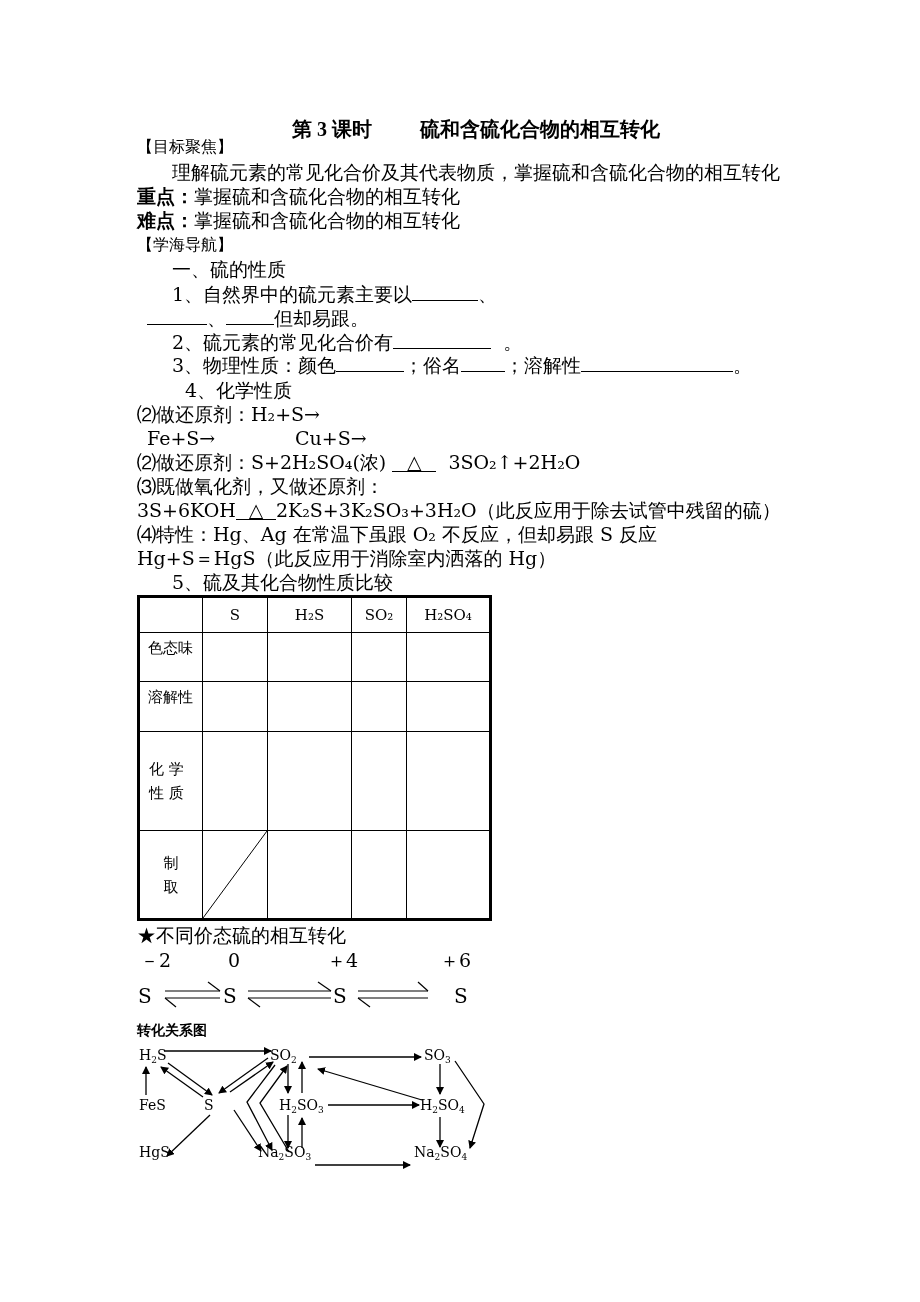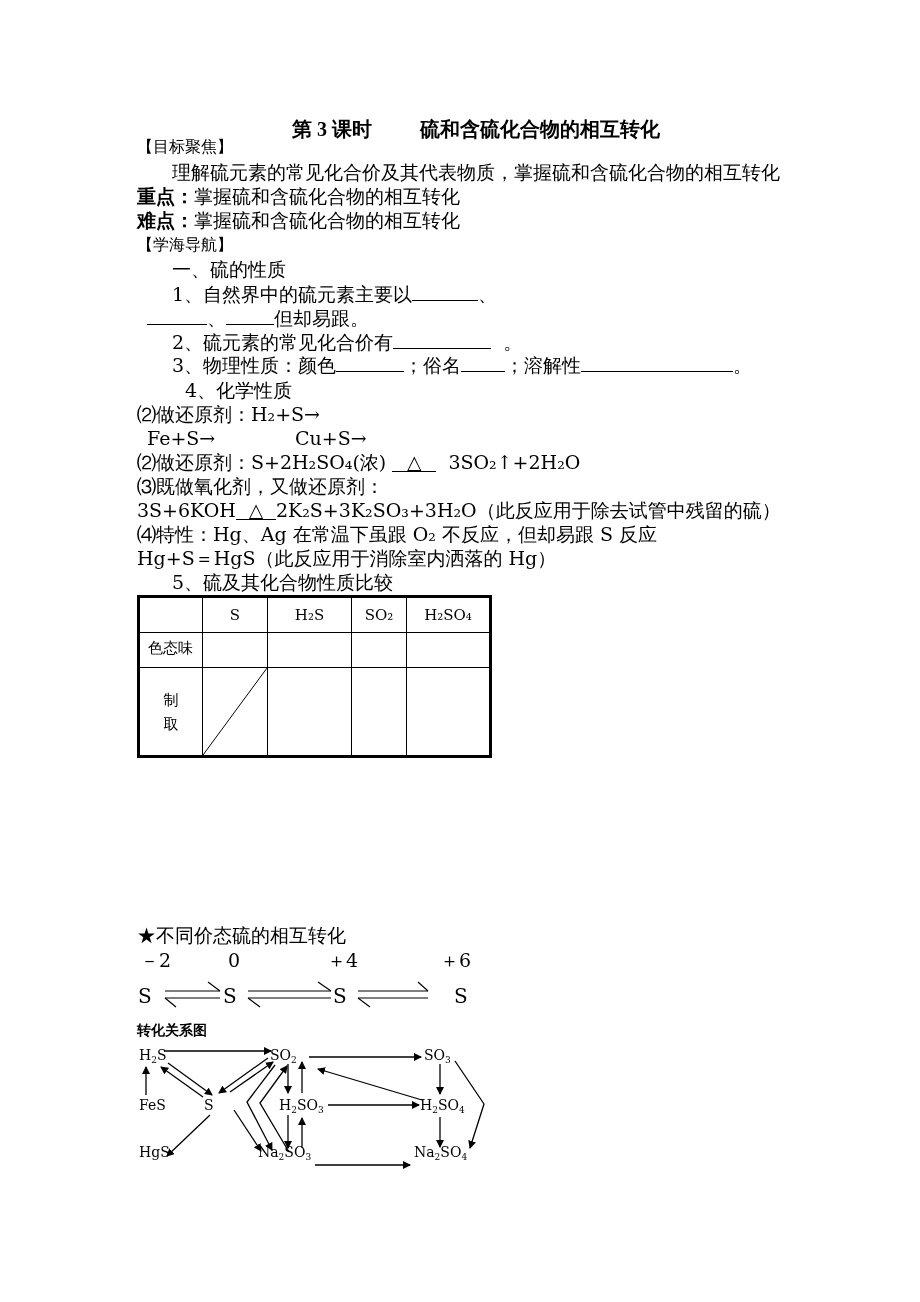--- a/index.html
+++ b/index.html
@@ -76,22 +76,37 @@
 
 <table class="cmp">
   <tbody>
       <tr class="hdr">
     <td style="width:62px;"></td>
     <td style="width:64px;">S</td>
     <td style="width:83px;">H₂S</td>
     <td style="width:54px;">SO₂</td>
     <td style="width:82px;">H₂SO₄</td>
   </tr>
-  <tr style="height:35px;">
+  <tr style="height:49px;">
     <td class="rowlbl">色态味</td>
+    <td></td>
+        <td></td>
+        <td></td>
+        <td></td>
+  </tr>
+  <tr style="height:50px;">
+    <td class="rowlbl">溶解性</td>
+    <td></td>
+        <td></td>
+        <td></td>
+        <td></td>
+  </tr>
+  <tr style="height:99px;">
+    <td style="vertical-align:middle; padding-left:9px; line-height:24px; white-space:pre;">化 学
+性 质</td>
     <td></td>
         <td></td>
         <td></td>
         <td></td>
   </tr>
   <tr style="height:89px;">
     <td style="vertical-align:middle; text-align:center; line-height:24px; white-space:pre;">制
 取</td>
     <td style="position:relative;">
       <svg style="position:absolute; left:0; top:0;" width="100%" height="100%" viewBox="0 0 64 89" preserveAspectRatio="none">

